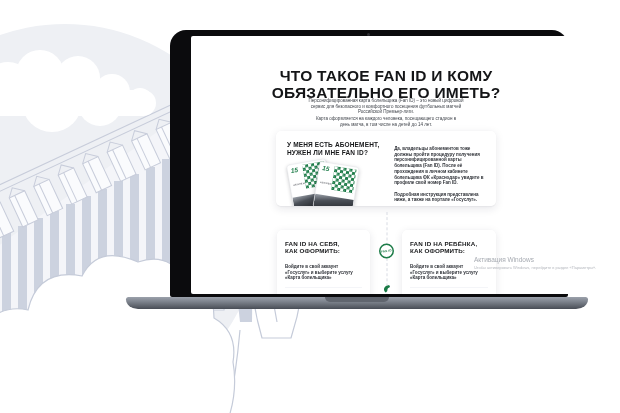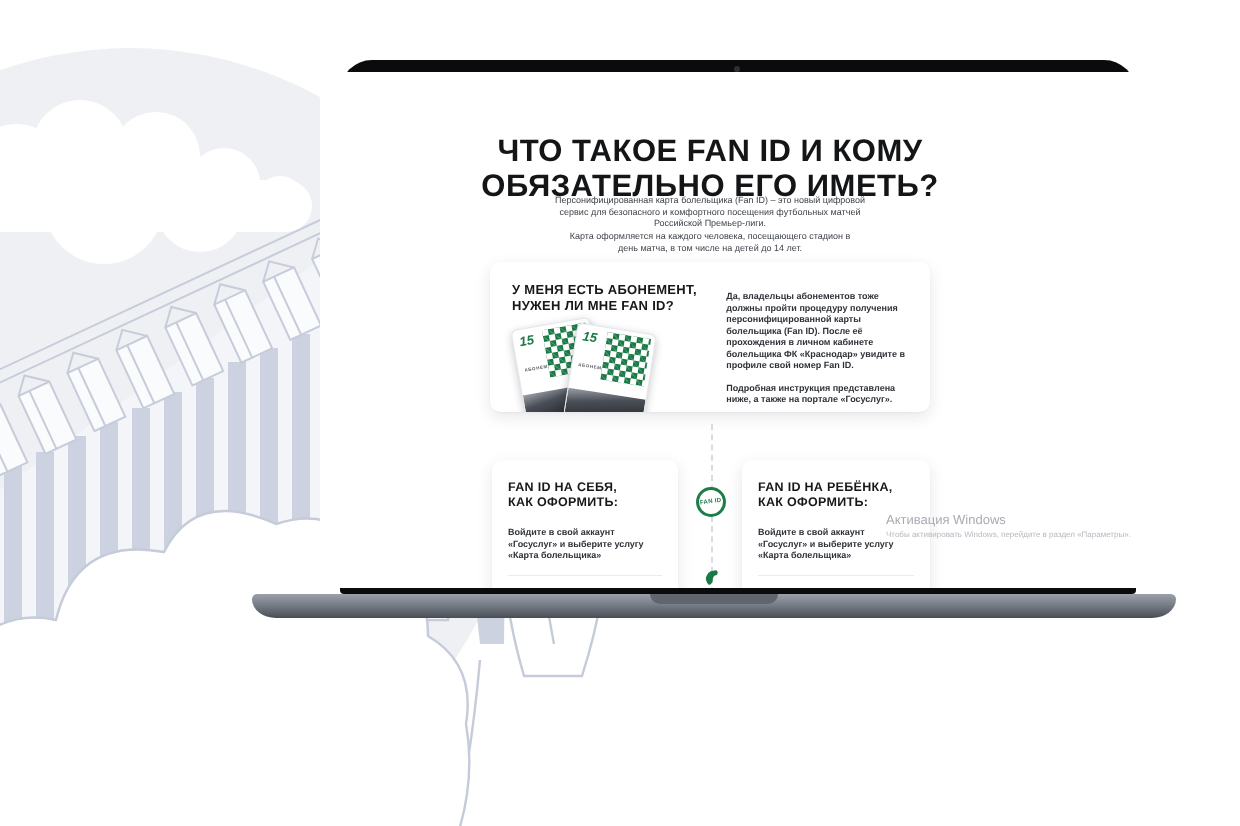--- a/index.html
+++ b/index.html
@@ -12,21 +12,21 @@
   
   .bg-svg{position:absolute;left:0;top:0;z-index:0;}
   
   .laptop{position:absolute;left:0;top:0;width:620px;height:413px;z-index:2;}
   .bezel{
     position:absolute;left:170px;top:30px;width:398px;height:267px;
     background:#0b0b0d;border-radius:16px 16px 2px 2px;
   }
   .webcam{position:absolute;left:367px;top:33px;width:3px;height:3px;border-radius:50%;background:#2e2e33;}
   .screen{
-    position:absolute;left:160px;top:36px;width:390px;height:258px;
+    position:absolute;left:191px;top:36px;width:390px;height:258px;
     background:#ffffff;border-radius:2px;overflow:hidden;padding-left:24px;
   }
   .base{
     position:absolute;left:126px;top:297px;width:462px;height:12px;
     background:linear-gradient(180deg,#9ba1ab 0%,#7c828c 40%,#5a5f68 80%,#474c55 100%);
     border-radius:3px 3px 14px 14px / 3px 3px 11px 11px;
   }
   .base-notch{
     position:absolute;left:50%;top:0;transform:translateX(-50%);
     width:64px;height:5px;background:#60656e;border-radius:0 0 8px 8px;

